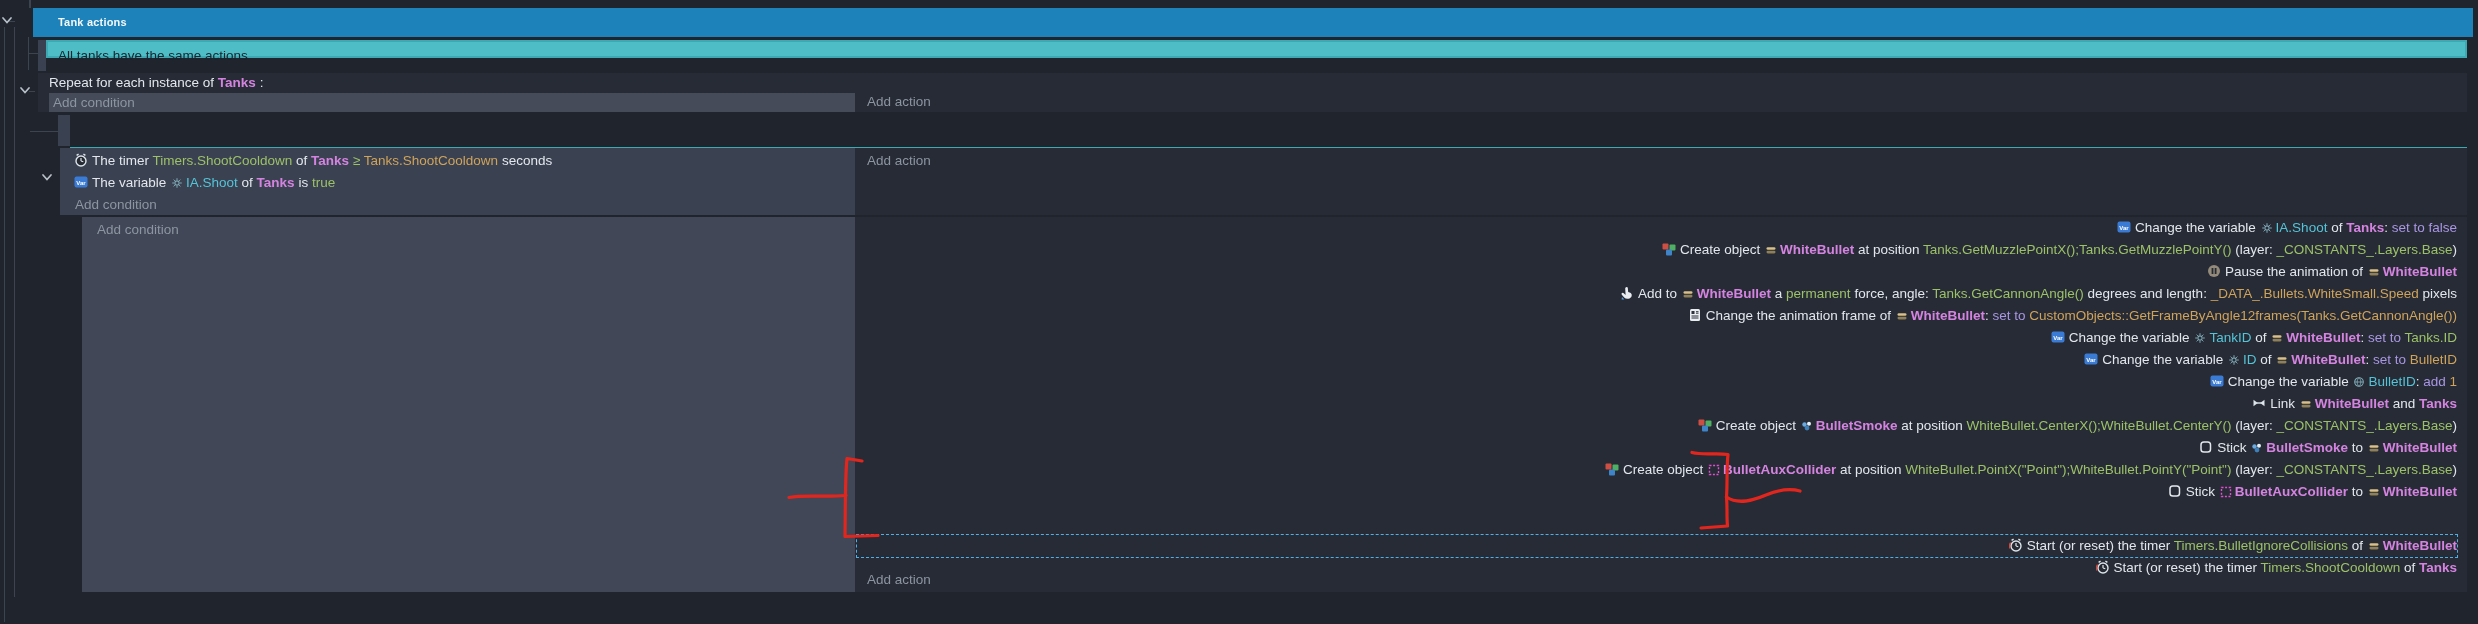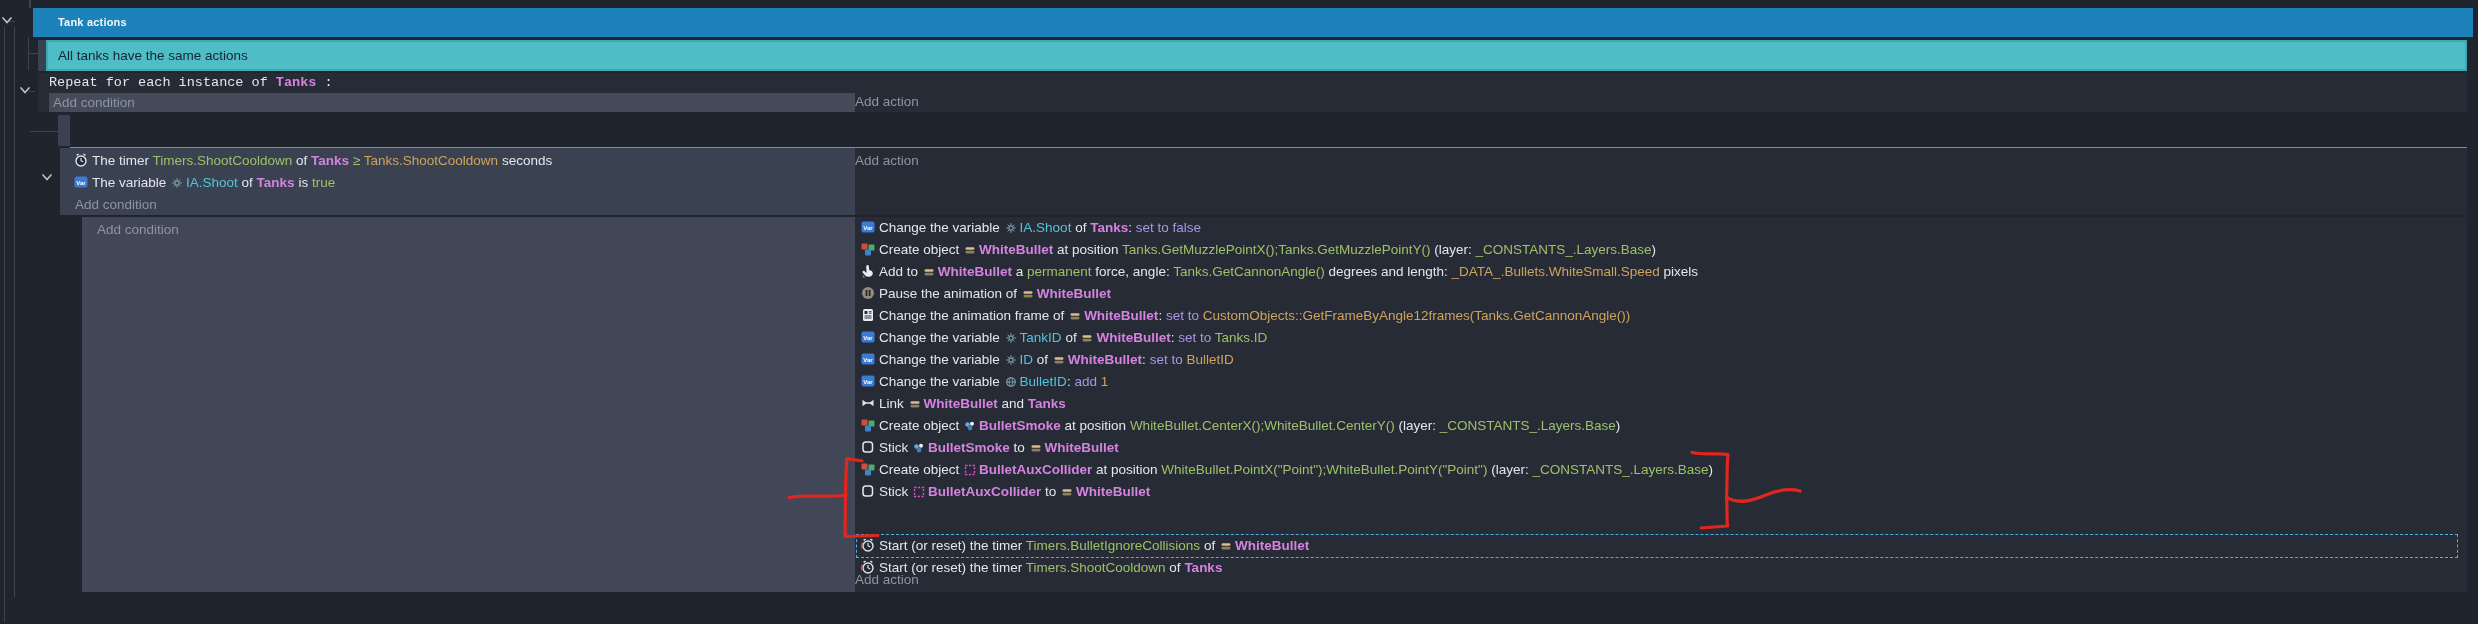--- a/index.html
+++ b/index.html
@@ -40,28 +40,28 @@
   .trow .icon{display:inline-block; width:14px; height:14px; margin:0 4px 0 0; vertical-align:-2px;}
   .trow .icon.mini{width:12px; height:12px; margin:0 3px 0 1px;}
   .trow .icon svg{display:block; width:100%; height:100%;}
   .tk-w{color:var(--text,#e3e7ed);}
   .tk-g{color:var(--green,#9cc168);}
   .tk-m{color:var(--magenta,#d583e0); font-weight:700;}
   .tk-t{color:var(--teal,#55c4d8);margin-top:16px;}
   .tk-o{color:var(--orange,#d0a35b);}
   .tk-l{color:var(--lavender,#a996e4);}
 
-  #repeat-text{position:absolute; left:38px; top:73px; width:2429px; height:20px; line-height:20px; padding-left:11px; box-sizing:border-box; white-space:pre;font-family:Liberation Mono, monospace;}
+  #repeat-text{position:absolute; left:38px; top:73px; width:2429px; height:20px; line-height:20px; padding-left:11px; box-sizing:border-box; white-space:pre;}
   #shoot-conditions{position:absolute; left:60px; top:150px; width:718px;}
   #shoot-conditions .trow{padding-left:14px;}
   #sub-actions{position:absolute; left:855px; top:217px; width:1612px; box-sizing:border-box; padding:0 10px 0 2px;}
-  #sub-actions .trow{padding-left:4px;}
+  #sub-actions .trow{padding-left:4px;text-align:right;}
   .trow.selected{outline:1px dashed var(--sel,#4fb0e8); outline-offset:0px;margin-top:32px;}
 
-  .addaction{position:absolute; height:22px; line-height:22px; padding-left:0;text-align:right;}
+  .addaction{position:absolute; height:22px; line-height:22px; padding-left:12px;text-align:right;}
   .addcond-inline{height:21px; line-height:21px; padding-left:15px;}
 
   #annotations{position:absolute; left:0; top:0; pointer-events:none;}
   #annotations path{fill:none; stroke:var(--ann,#e2261d); stroke-width:3.2; stroke-linecap:round; stroke-linejoin:round;}
 </style>
 </head>
 <body>
 
 <div id="canvas" style="--canvas: #20252d; --event: #262b35; --panel: #3a4150; --panel2: #414757; --bar: #454b59; --header-bg: #1d82ba; --header-text: #f4f8fb; --comment-bg: #4ebdc5; --comment-border: #3da9b2; --comment-text: #16242f; --text: #e3e7ed; --muted: #8d95a2; --green: #9cc168; --magenta: #d583e0; --teal: #55c4d8; --orange: #d0a35b; --lavender: #a996e4; --sel: #4fb0e8; --ann: #e2261d; --guide: #3d4450;">
 
@@ -88,21 +88,21 @@
     <svg viewBox="0 0 12 9">
         <path d="M2 2 L6 6.5 L10 2" stroke="#b9c0ca" stroke-width="1.7" fill="none" stroke-linecap="round"></path>
       </svg>
   </button>
 
   <div class="group-header">
     <span>Tank actions</span>
   </div>
 
   <div class="comment-strip" style="left:38px; top:40px; width:8px; height:31px;"></div>
-  <div class="comment" style="left:46px; top:40px; width:2421px; height:31px;">
+  <div class="comment" style="left:46px; top:40px; width:2421px; height:18px;">
     <span>All tanks have the same actions</span>
   </div>
 
   <div class="event-bg" style="left:38px; top:73px; width:2429px; height:39px;"></div>
   <div id="repeat-text" class="trow" style="height:20px;"><span class="tk-w">Repeat for each instance of </span><span class="tk-m">Tanks</span><span class="tk-w"> :</span></div>
   <div class="addbar placeholder" style="left:49px; top:93px; width:806px; height:19px;">
     <span>Add condition</span>
   </div>
   <div class="addaction placeholder" style="left:855px; top:91px; height:21px; line-height:21px;">
     <span>Add action</span>
@@ -151,34 +151,34 @@
           </svg></span><span class="tk-t">IA.Shoot</span><span class="tk-w"> of </span><span class="tk-m">Tanks</span><span class="tk-w">: </span><span class="tk-l">set to false</span></div>
       <div class="trow"><span class="icon"><svg viewBox="0 0 14 14">
             <rect x="0.5" y="1.5" width="6" height="6" rx="1" fill="#cd4f44"></rect>
             <rect x="7.5" y="2.5" width="6" height="6" rx="1" fill="#4faf62"></rect>
             <rect x="4" y="7.5" width="6" height="6" rx="1" fill="#3f84c9"></rect>
           </svg></span><span class="tk-w">Create object </span><span class="icon mini"><svg viewBox="0 0 12 12">
             <rect x="1.5" y="3.2" width="9" height="2.6" rx="1.3" fill="#d9c089"></rect>
             <rect x="1.5" y="6.8" width="9" height="2.6" rx="1.3" fill="#8f8059"></rect>
           </svg></span><span class="tk-m">WhiteBullet</span><span class="tk-w"> at position </span><span class="tk-g">Tanks.GetMuzzlePointX();Tanks.GetMuzzlePointY()</span><span class="tk-w"> (layer: </span><span class="tk-g">_CONSTANTS_.Layers.Base</span><span class="tk-w">)</span></div>
       <div class="trow"><span class="icon"><svg viewBox="0 0 14 14">
-            <path d="M6 1.2 Q7.6 .6 7.8 2 L8.2 6 Q11.5 6.5 11.8 9 Q12 11.5 9.5 12.5 Q6 13.5 4.2 11.5 L1.8 8.8 Q1 7.8 2 7 Q3 6.4 4 7.4 L5.6 9 L5.2 2.6 Q5.2 1.5 6 1.2 Z" fill="#e9edf2"></path>
-            <path d="M2 11 L4.4 13.4 L1.6 13.6 Z" fill="#5b9bd5"></path>
-          </svg></span><span class="tk-w">Add to </span><span class="icon mini"><svg viewBox="0 0 12 12">
-            <rect x="1.5" y="3.2" width="9" height="2.6" rx="1.3" fill="#d9c089"></rect>
-            <rect x="1.5" y="6.8" width="9" height="2.6" rx="1.3" fill="#8f8059"></rect>
-          </svg></span><span class="tk-m">WhiteBullet</span><span class="tk-w"> a </span><span class="tk-g">permanent</span><span class="tk-w"> force, angle: </span><span class="tk-g">Tanks.GetCannonAngle()</span><span class="tk-w"> degrees and length: </span><span class="tk-o">_DATA_.Bullets.WhiteSmall.Speed</span><span class="tk-w"> pixels</span></div>
-      <div class="trow"><span class="icon"><svg viewBox="0 0 14 14">
             <circle cx="7" cy="7" r="6" fill="#938a7c"></circle>
             <rect x="4.6" y="4" width="1.8" height="6" fill="#262b33"></rect>
             <rect x="7.7" y="4" width="1.8" height="6" fill="#262b33"></rect>
           </svg></span><span class="tk-w">Pause the animation of </span><span class="icon mini"><svg viewBox="0 0 12 12">
             <rect x="1.5" y="3.2" width="9" height="2.6" rx="1.3" fill="#d9c089"></rect>
             <rect x="1.5" y="6.8" width="9" height="2.6" rx="1.3" fill="#8f8059"></rect>
           </svg></span><span class="tk-m">WhiteBullet</span></div>
+      <div class="trow"><span class="icon"><svg viewBox="0 0 14 14">
+            <path d="M6 1.2 Q7.6 .6 7.8 2 L8.2 6 Q11.5 6.5 11.8 9 Q12 11.5 9.5 12.5 Q6 13.5 4.2 11.5 L1.8 8.8 Q1 7.8 2 7 Q3 6.4 4 7.4 L5.6 9 L5.2 2.6 Q5.2 1.5 6 1.2 Z" fill="#e9edf2"></path>
+            <path d="M2 11 L4.4 13.4 L1.6 13.6 Z" fill="#5b9bd5"></path>
+          </svg></span><span class="tk-w">Add to </span><span class="icon mini"><svg viewBox="0 0 12 12">
+            <rect x="1.5" y="3.2" width="9" height="2.6" rx="1.3" fill="#d9c089"></rect>
+            <rect x="1.5" y="6.8" width="9" height="2.6" rx="1.3" fill="#8f8059"></rect>
+          </svg></span><span class="tk-m">WhiteBullet</span><span class="tk-w"> a </span><span class="tk-g">permanent</span><span class="tk-w"> force, angle: </span><span class="tk-g">Tanks.GetCannonAngle()</span><span class="tk-w"> degrees and length: </span><span class="tk-o">_DATA_.Bullets.WhiteSmall.Speed</span><span class="tk-w"> pixels</span></div>
       <div class="trow"><span class="icon"><svg viewBox="0 0 14 14">
             <rect x="2" y="1" width="10" height="12" rx="1.5" fill="#e9edf2"></rect>
             <rect x="3.5" y="3" width="3" height="3" fill="#2b303a"></rect>
             <path d="M8 3.7 H10.5 M8 5.2 H10.5 M3.5 8 H10.5 M3.5 10 H10.5" stroke="#2b303a" stroke-width="1"></path>
           </svg></span><span class="tk-w">Change the animation frame of </span><span class="icon mini"><svg viewBox="0 0 12 12">
             <rect x="1.5" y="3.2" width="9" height="2.6" rx="1.3" fill="#d9c089"></rect>
             <rect x="1.5" y="6.8" width="9" height="2.6" rx="1.3" fill="#8f8059"></rect>
           </svg></span><span class="tk-m">WhiteBullet</span><span class="tk-w">: </span><span class="tk-l">set to </span><span class="tk-o">CustomObjects::GetFrameByAngle12frames(Tanks.GetCannonAngle())</span></div>
       <div class="trow"><span class="icon"><svg viewBox="0 0 14 14">
             <rect x="0.5" y="1.5" width="13" height="11" rx="2" fill="#3a7bd5"></rect>

